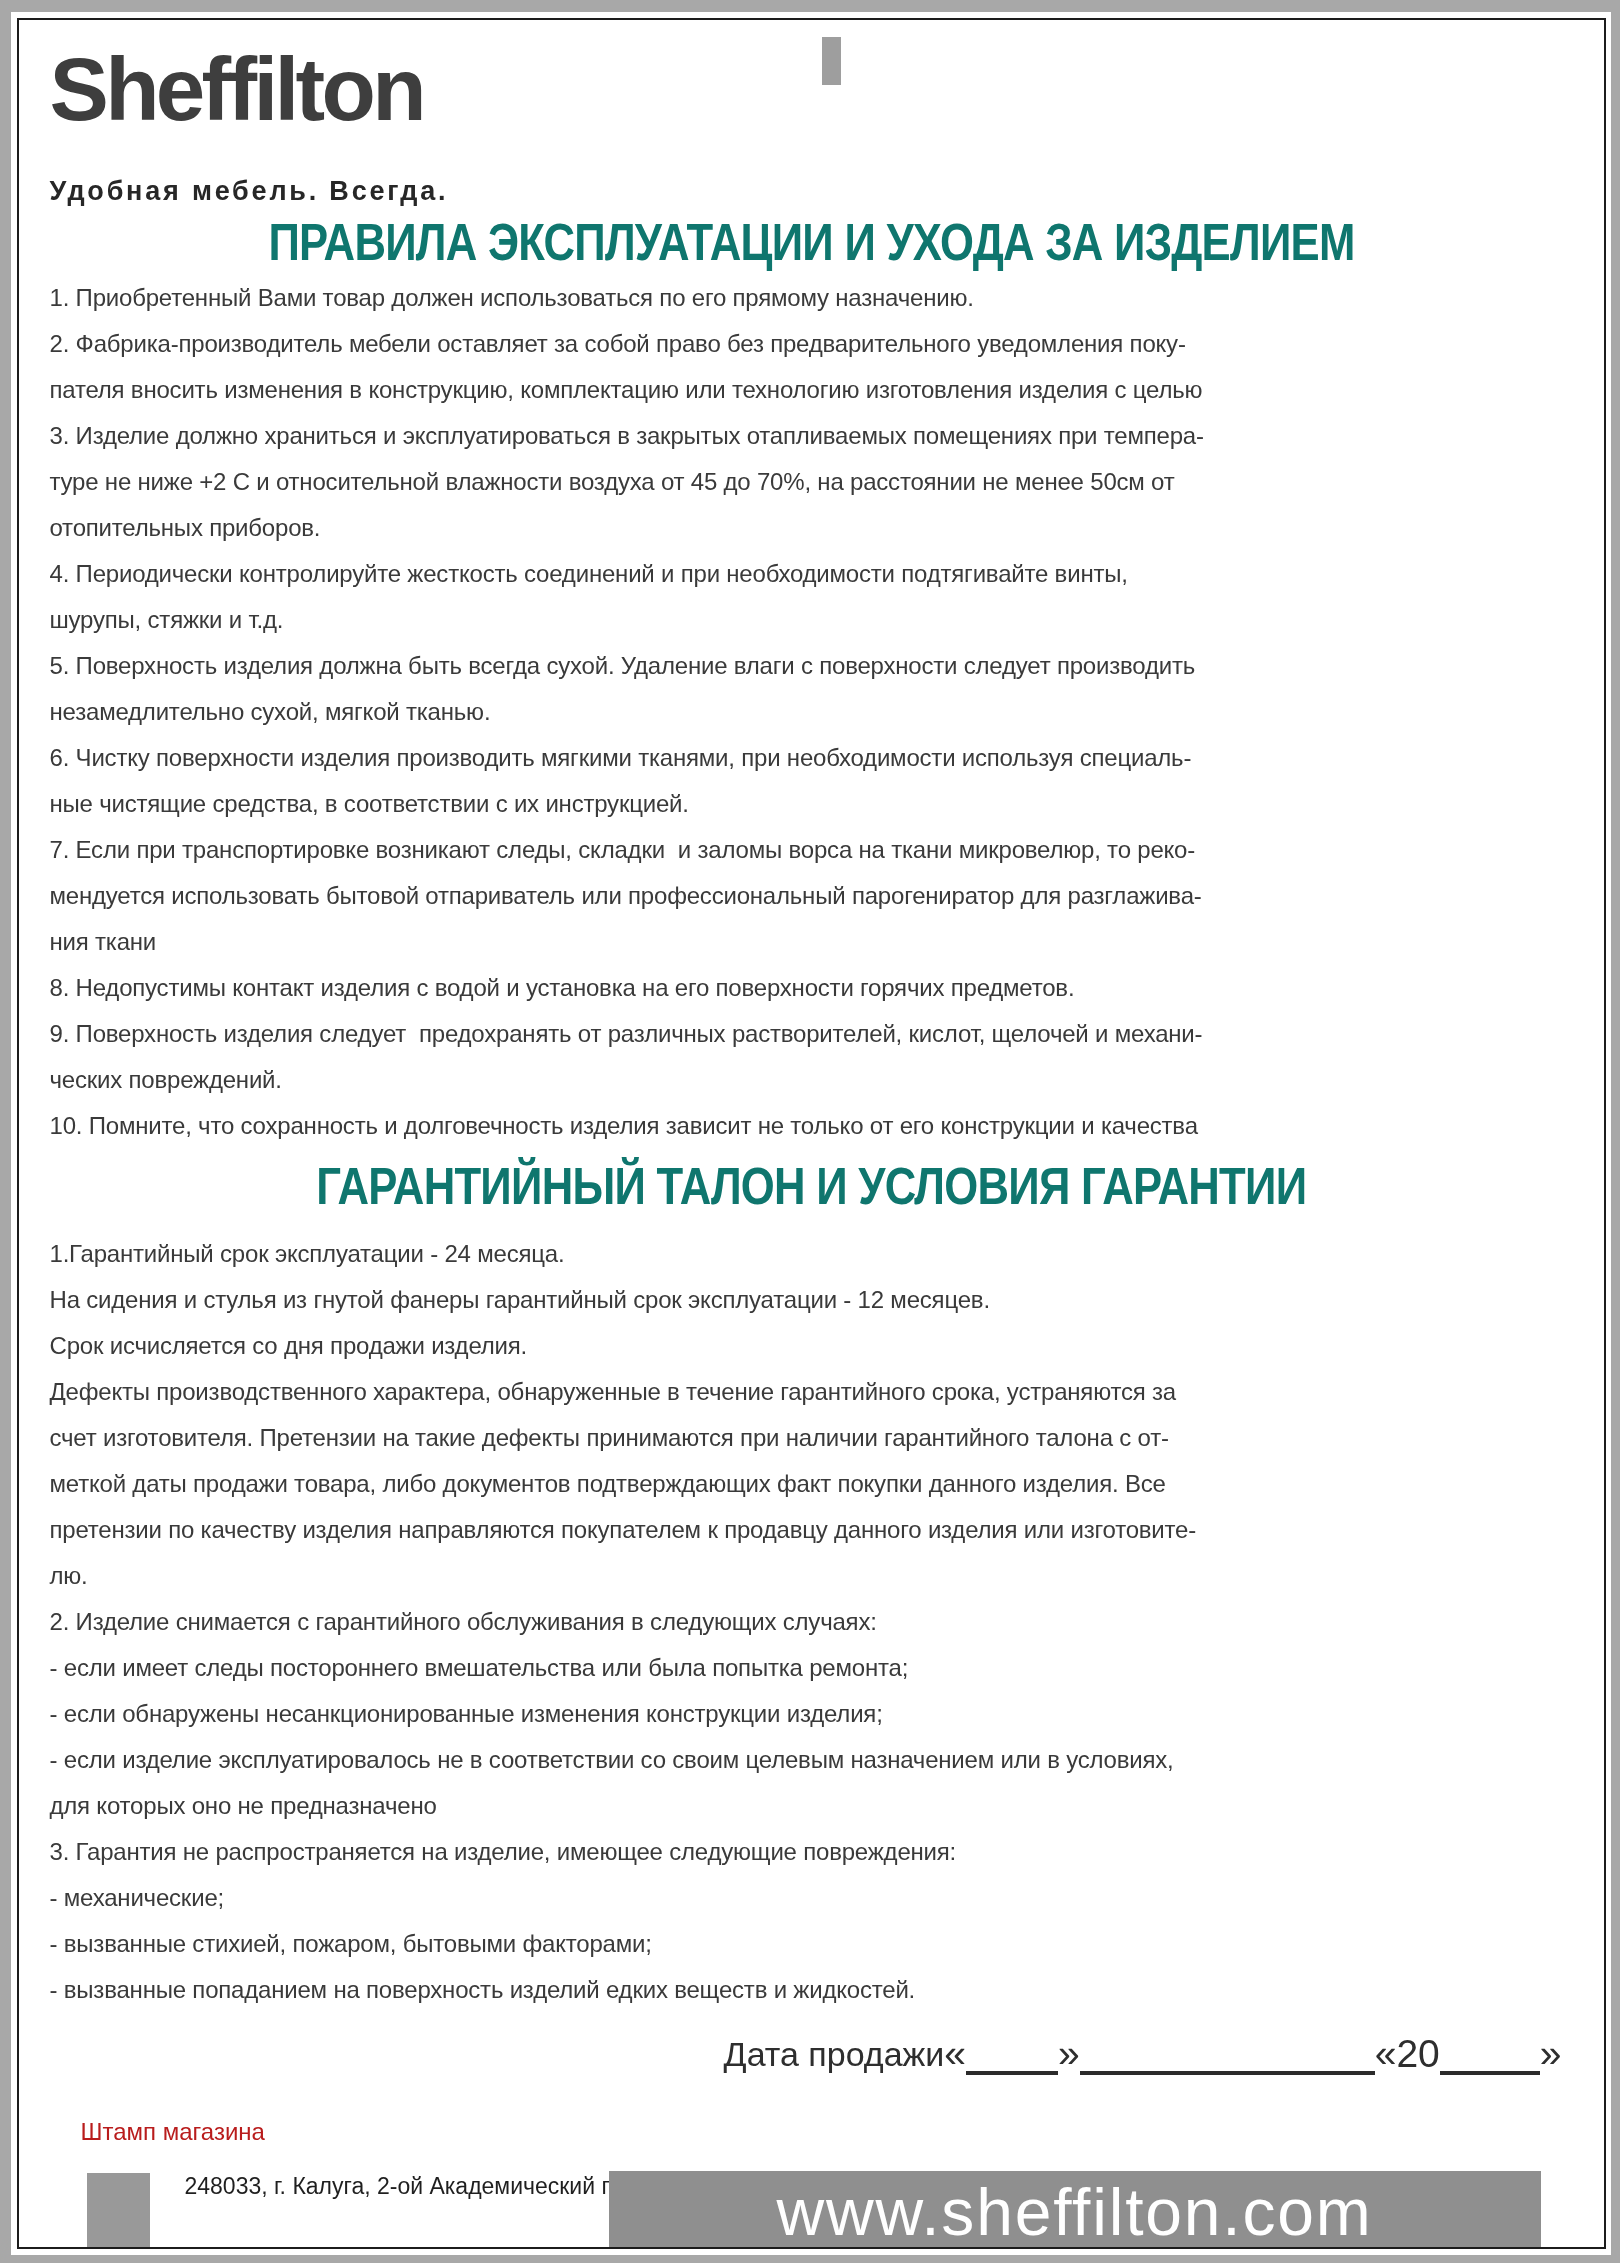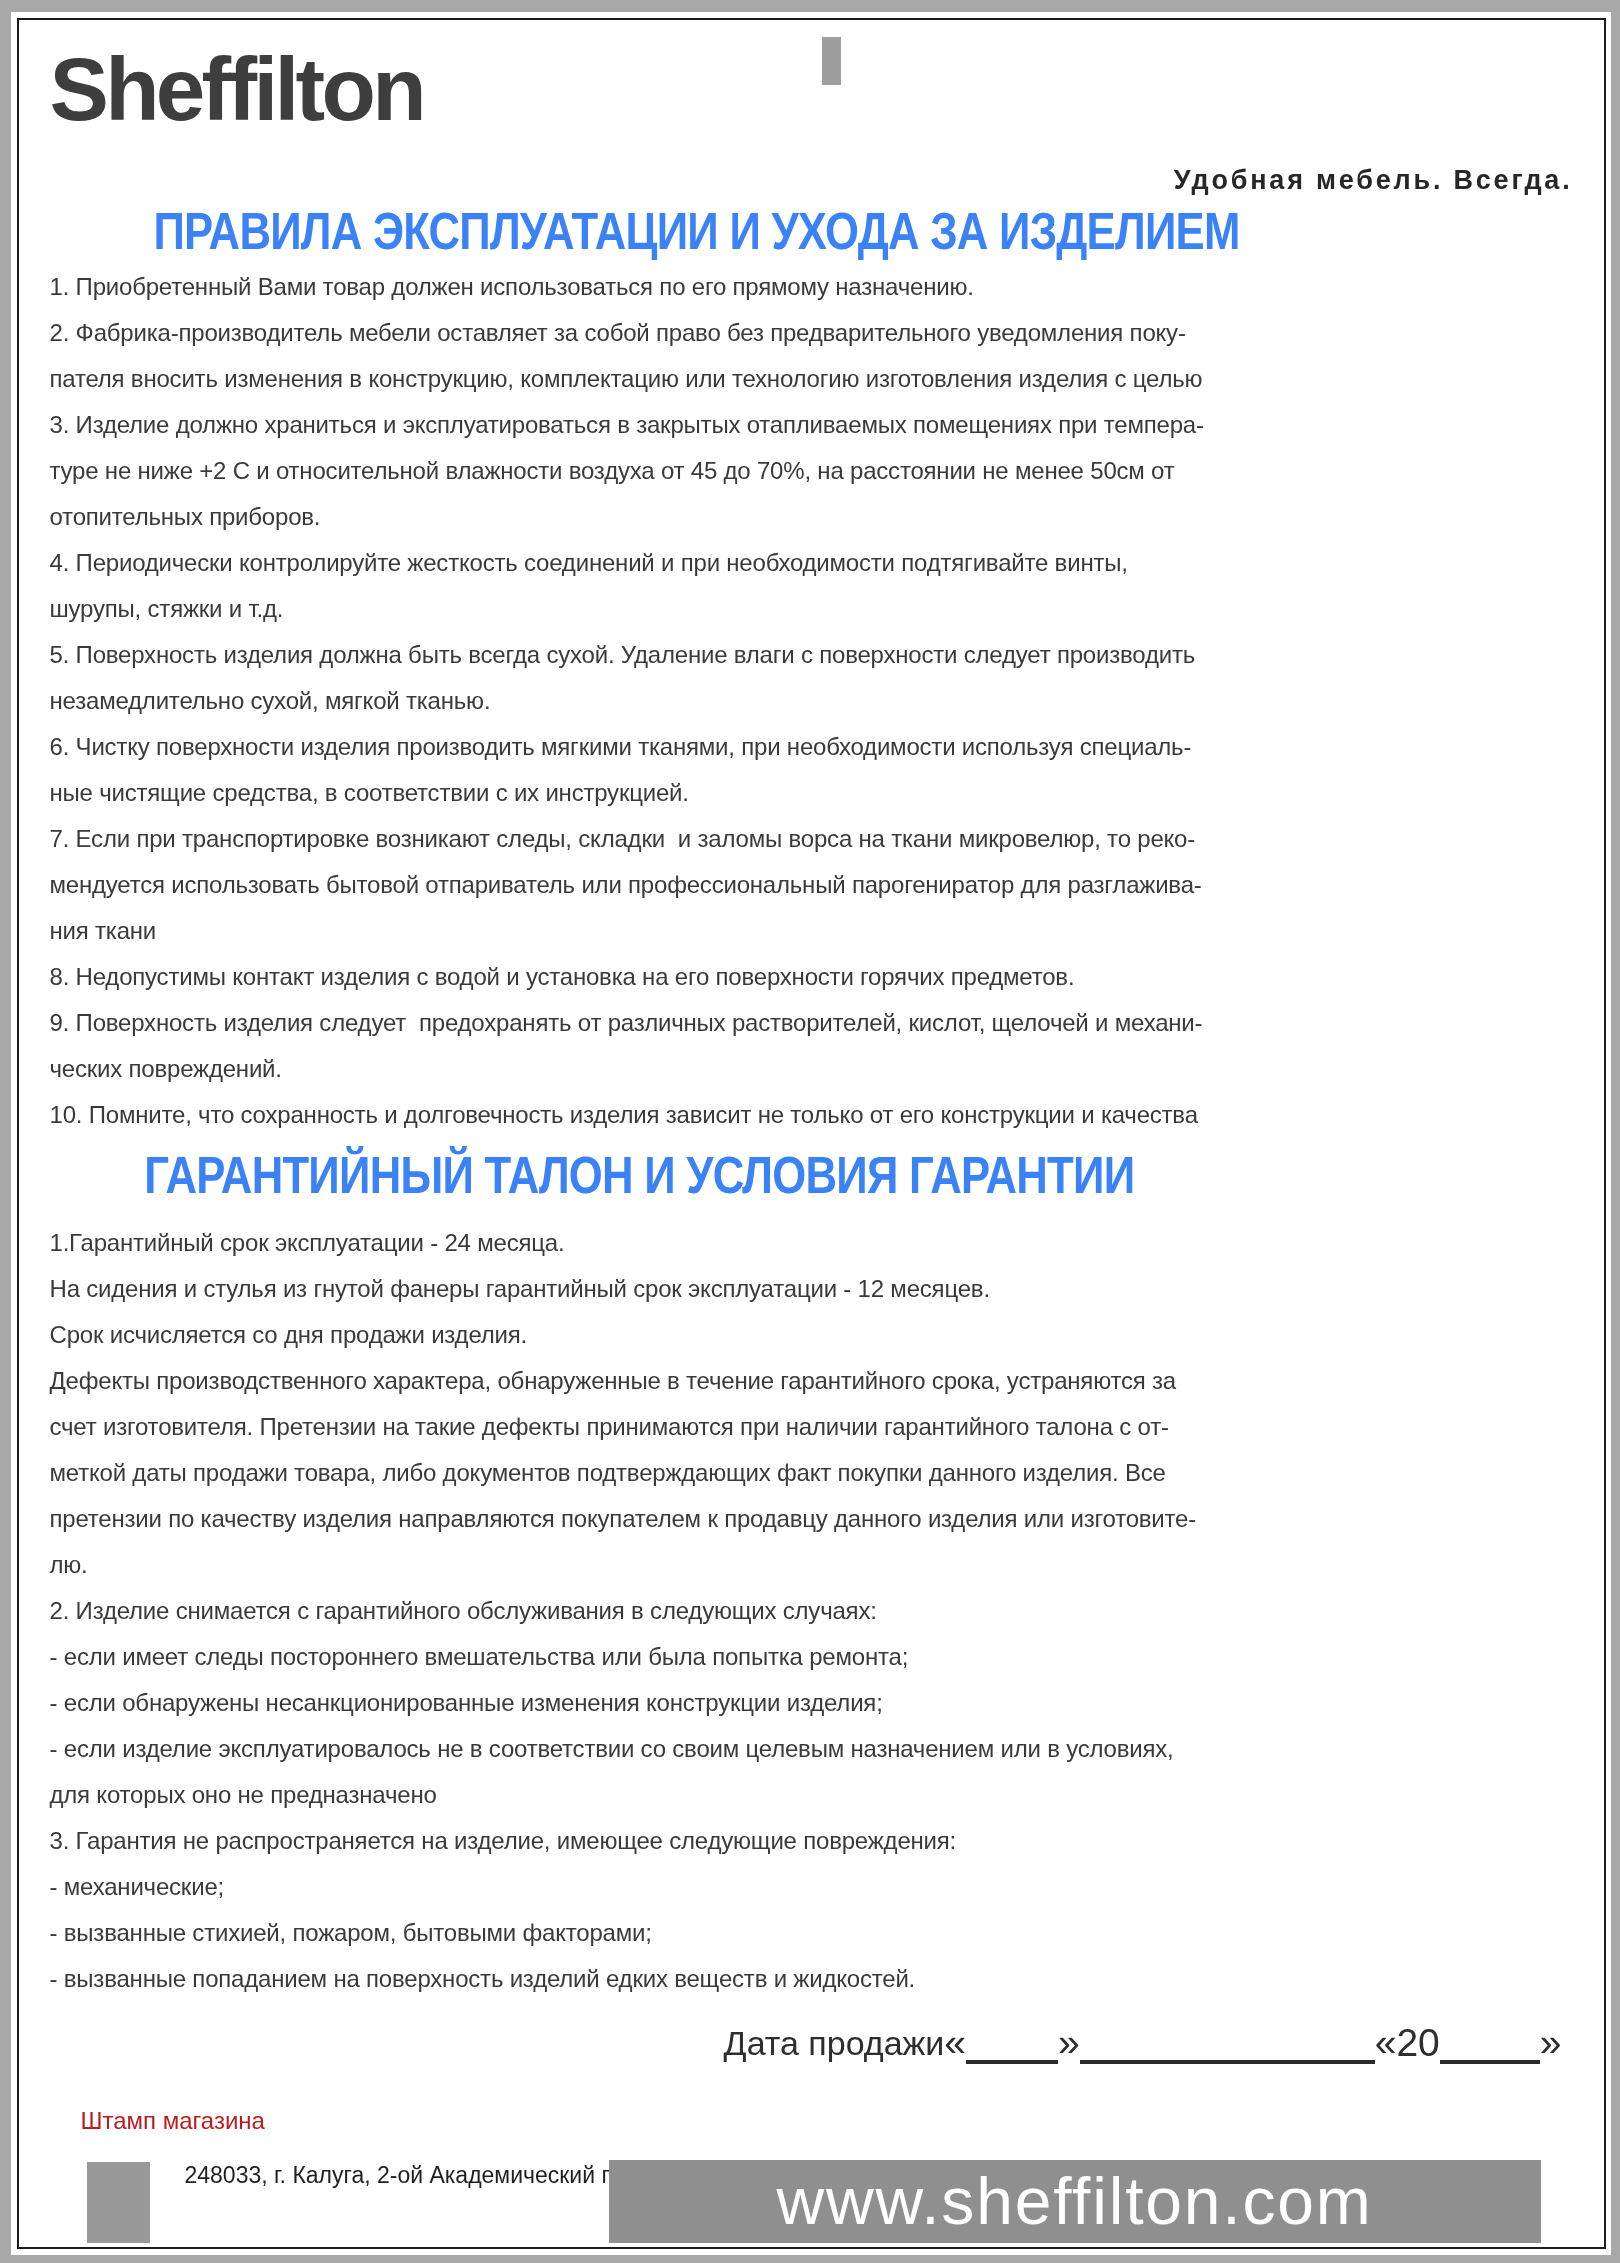--- a/index.html
+++ b/index.html
@@ -38,31 +38,31 @@
     background:#9e9e9e;
     z-index:0;
   }
   .logo-text {
     position:relative; z-index:1;
     font-size:89px; font-weight:bold;
     letter-spacing:-3.7px;
     color:#3e3e3e;
   }
   .tagline {
-    margin-top:8px;
-    text-align:right;
+    margin-top:19px;
+    text-align:left;
     font-size:27px; font-weight:bold;
     letter-spacing:2.8px;
     color:#272727;
   }
 
   
   .sec-title {
-    text-align:left;
-    color:#3b82f6;
+    text-align:center;
+    color:#0f766e;
     font-weight:bold;
     font-size:52px;
     line-height:52px;
     margin-top:9.2px;
   }
   .sec-title .squeeze {
     display:inline-block;
     transform:scaleX(0.84);
     transform-origin:center;
     white-space:nowrap;

